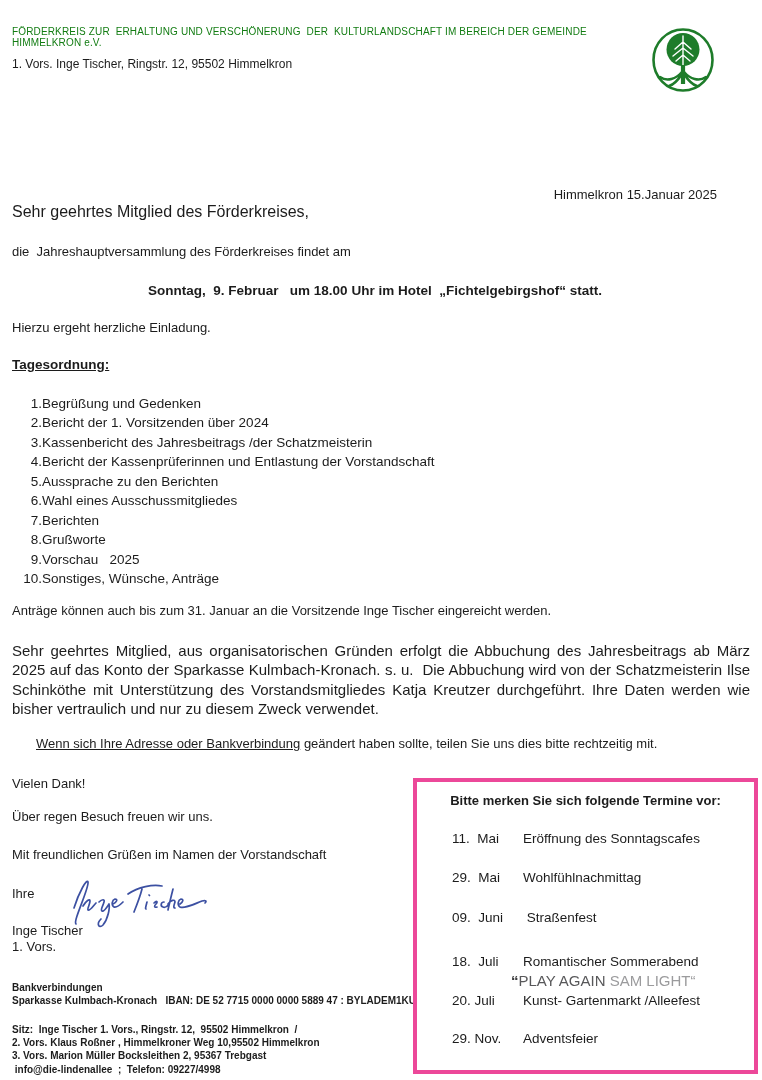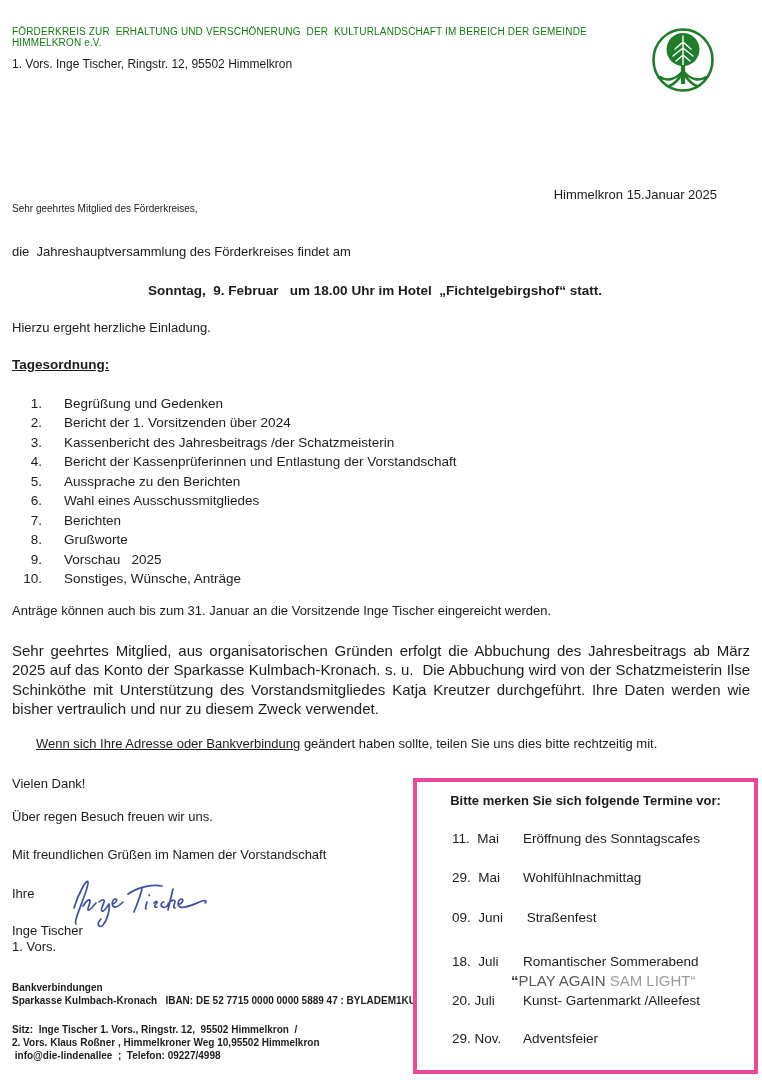--- a/index.html
+++ b/index.html
@@ -16,29 +16,29 @@
   
   .org-line{
     top:26px;left:12px;width:640px;
     font-size:10px;letter-spacing:0.15px;
     color:#127c12;font-weight:500;
   }
   .contact-line{top:57px;left:12px;font-size:12px;}
   .logo{top:27px;left:650px;width:66px;height:66px;}
   
   .dateline{top:187px;right:45px;font-size:13px;text-align:right;}
-  .salutation{top:203px;left:12px;font-size:10px;}
+  .salutation{top:203px;left:12px;font-size:16px;}
   .intro-line{top:244px;left:12px;font-size:13px;}
   .event-line{top:283px;left:12px;width:726px;text-align:center;font-size:13.5px;font-weight:bold;}
   .invitation-line{top:320px;left:12px;font-size:13px;}
   .agenda-title{top:357px;left:12px;font-size:13.5px;font-weight:bold;text-decoration:underline;}
   .agenda{top:396px;left:12px;width:600px;font-size:13.5px;}
   .ag-row{display:flex;height:19.45px;align-items:baseline;}
   .ag-n{display:inline-block;width:30px;text-align:right;flex:0 0 30px;}
-  .ag-t{margin-left:22px;text-align:center;}
+  .ag-t{text-align:center;}
   .antraege-line{top:603px;left:12px;font-size:13px;}
   .abbuchung{top:641px;left:12px;width:738px;font-size:15px;line-height:19.3px;text-align:justify;}
   .adresse-note{top:736px;left:12px;font-size:13px;margin-left:24px;}
   .adresse-note .ul{text-decoration:underline;}
   .danke-line{top:776px;left:12px;font-size:13px;}
   .besuch-line{top:809px;left:12px;font-size:13px;}
   .gruss-line{top:847px;left:12px;font-size:13px;}
   .ihre-line{top:886px;left:12px;font-size:13px;}
   .signature{top:870px;left:56px;width:155px;height:60px;}
   .signer-name{top:923px;left:12px;font-size:13px;}
@@ -159,20 +159,21 @@
   <div class="abs signer-name pre">Inge Tischer</div>
   <div class="abs signer-role pre">1. Vors.</div>
 
   <div class="abs bank-block">
     <div class="pre">Bankverbindungen</div>
     <div class="pre">Sparkasse Kulmbach-Kronach   IBAN: DE 52 7715 0000 0000 5889 47 : BYLADEM1KUB</div>
   </div>
   <div class="abs sitz-block">
     <div class="pre">Sitz:  Inge Tischer 1. Vors., Ringstr. 12,  95502 Himmelkron  /</div>
     <div class="pre">2. Vors. Klaus Roßner , Himmelkroner Weg 10,95502 Himmelkron</div>
+    <div class="pre">3. Vors. Marion Müller Bocksleithen 2, 95367 Trebgast</div>
     <div class="pre"> info@die-lindenallee  ;  Telefon: 09227/4998</div>
   </div>
 
   <div class="abs termine-box">
     <div class="tb-title pre">Bitte merken Sie sich folgende Termine vor:</div>
 
     <div class="tb-row" style="top:49px;">
         <span class="tb-date pre">11.  Mai</span>
         <span class="pre">Eröffnung des Sonntagscafes</span>
       </div>

